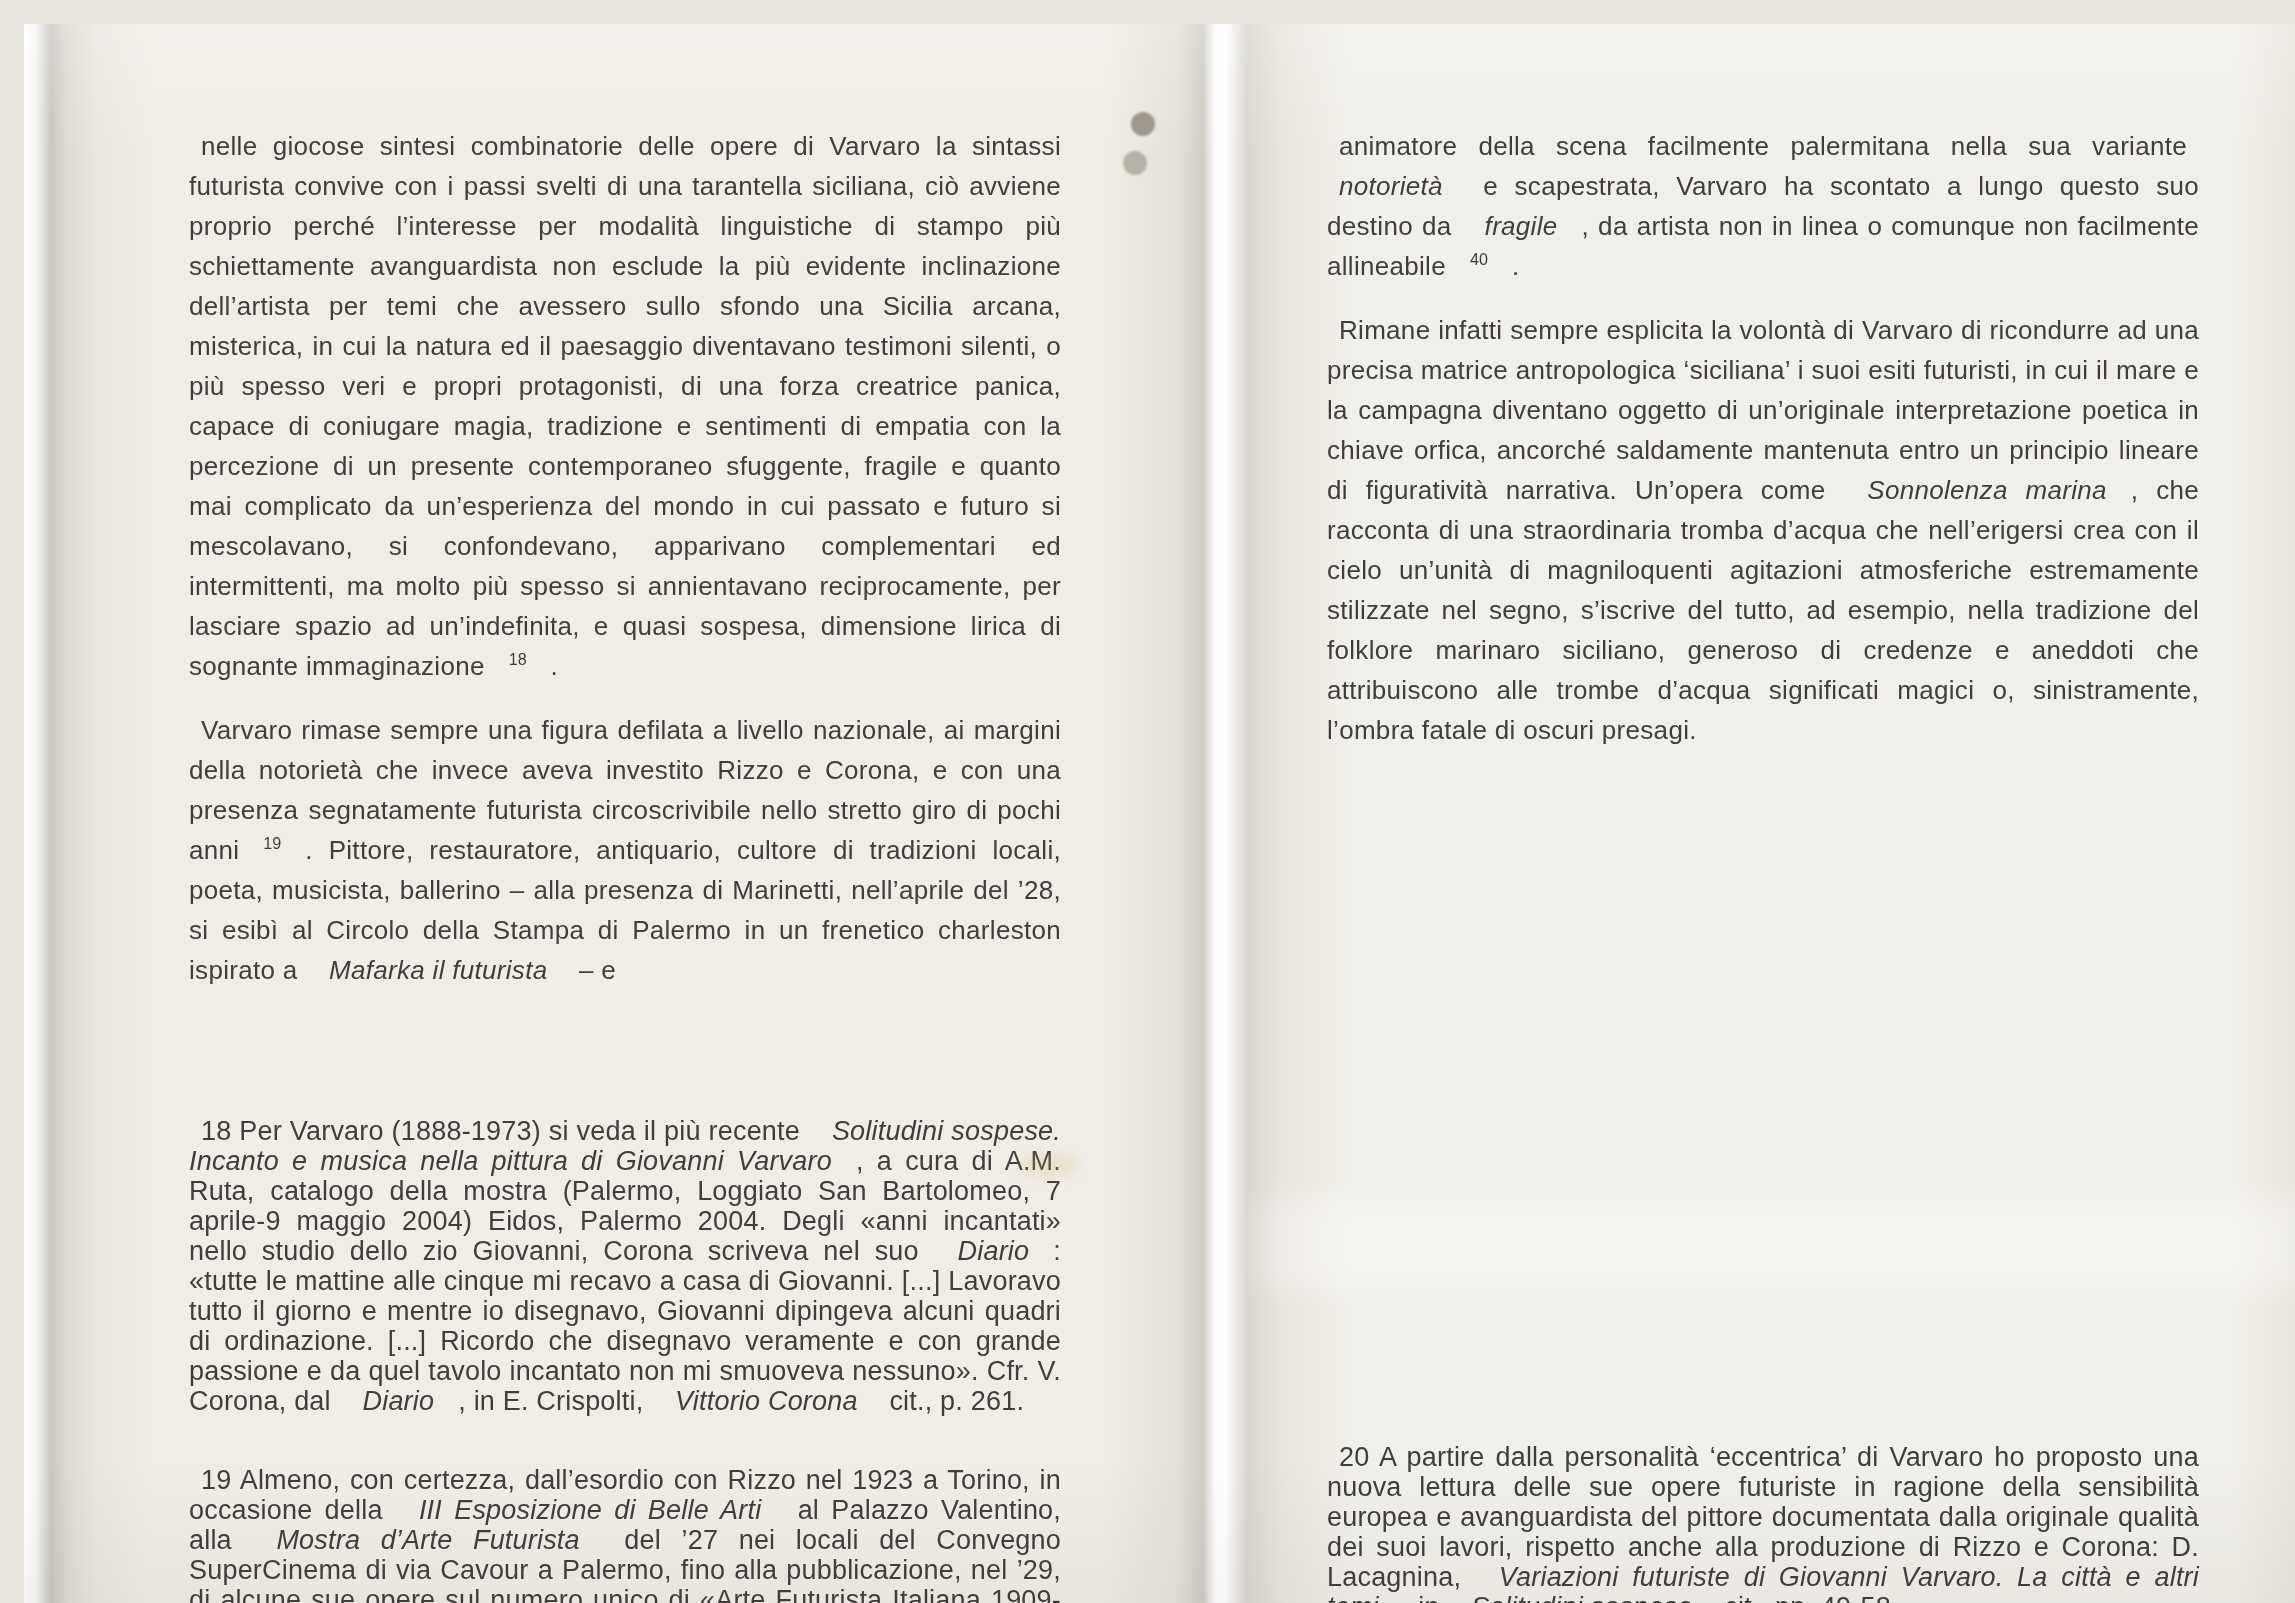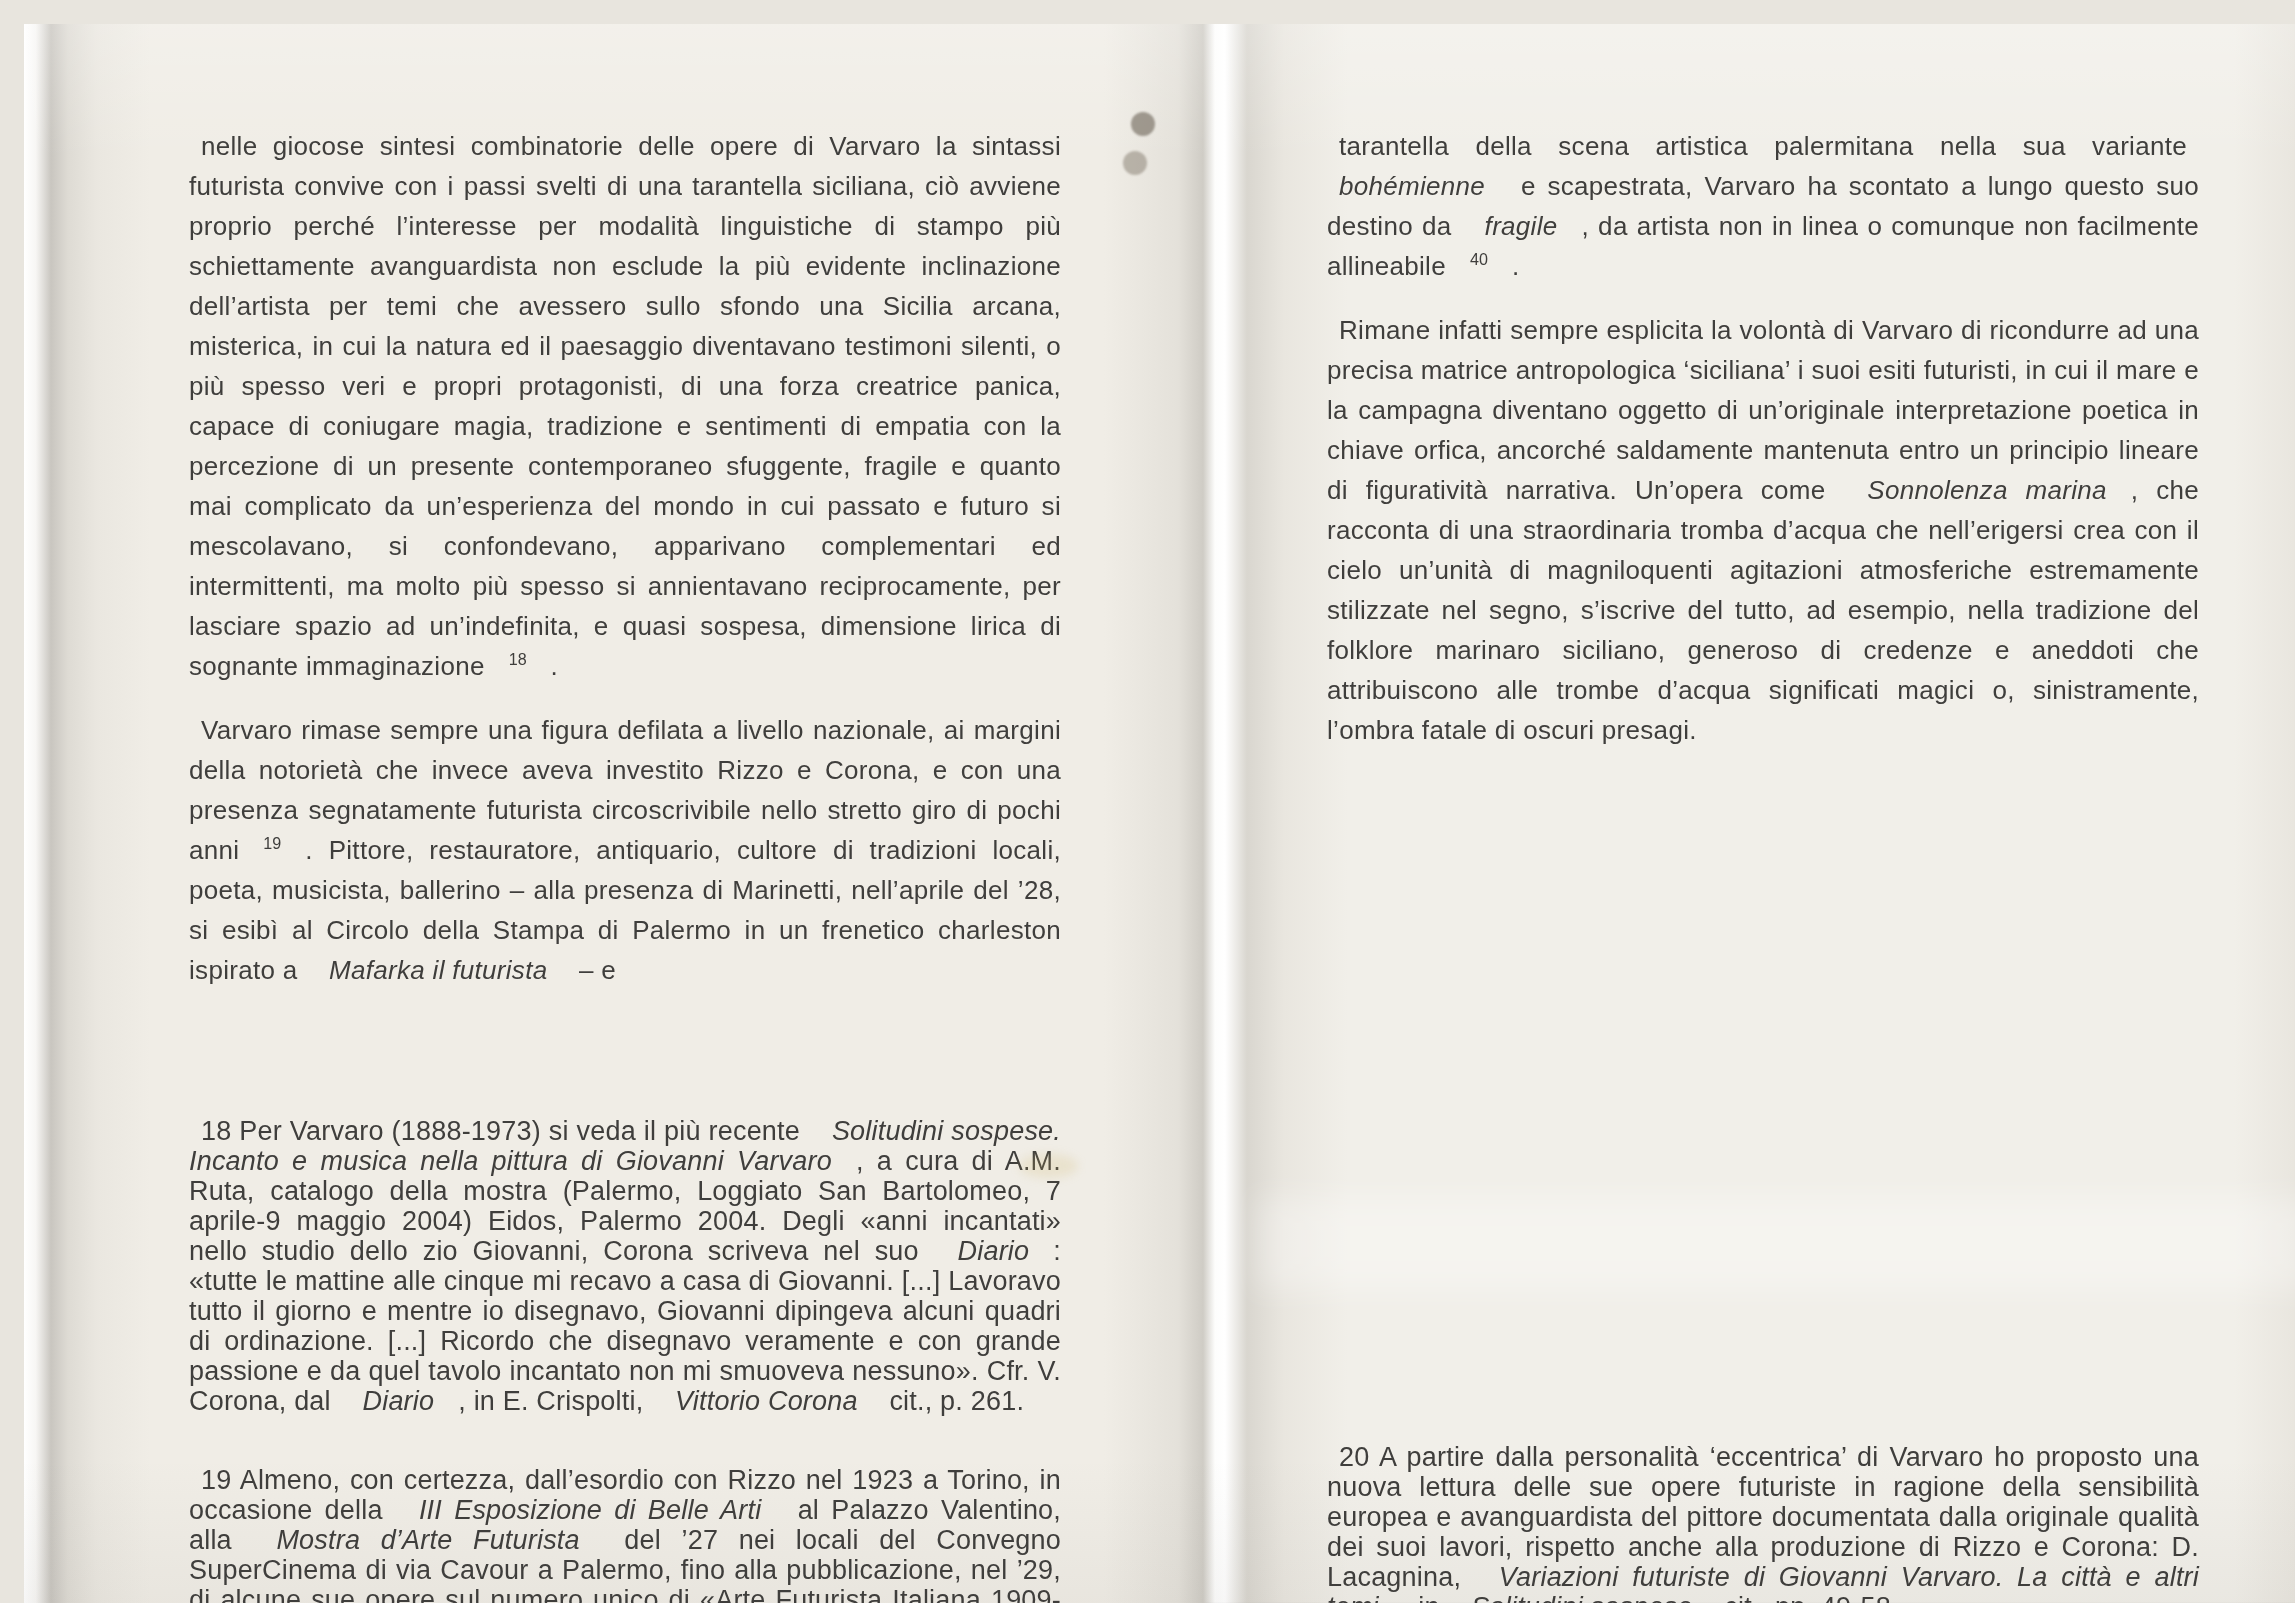--- a/index.html
+++ b/index.html
@@ -91,21 +91,21 @@
       <p><span>nelle giocose sintesi combinatorie delle opere di Varvaro la sintassi futurista convive con i passi svelti di una tarantella siciliana, ciò avviene proprio perché l’interesse per modalità linguistiche di stampo più schiettamente avanguardista non esclude la più evidente inclinazione dell’artista per temi che avessero sullo sfondo una Sicilia arcana, misterica, in cui la natura ed il paesaggio diventavano testimoni silenti, o più spesso veri e propri protagonisti, di una forza creatrice panica, capace di coniugare magia, tradizione e sentimenti di empatia con la percezione di un presente contemporaneo sfuggente, fragile e quanto mai complicato da un’esperienza del mondo in cui passato e futuro si mescolavano, si confondevano, apparivano complementari ed intermittenti, ma molto più spesso si annientavano reciprocamente, per lasciare spazio ad un’indefinita, e quasi sospesa, dimensione lirica di sognante immaginazione</span><sup>18</sup><span>.</span></p>
       <p><span>Varvaro rimase sempre una figura defilata a livello nazionale, ai margini della notorietà che invece aveva investito Rizzo e Corona, e con una presenza segnatamente futurista circoscrivibile nello stretto giro di pochi anni</span><sup>19</sup><span>. Pittore, restauratore, antiquario, cultore di tradizioni locali, poeta, musicista, ballerino – alla presenza di Marinetti, nell’aprile del ’28, si esibì al Circolo della Stampa di Palermo in un frenetico charleston ispirato a </span><em>Mafarka il futurista</em><span> – e</span></p>
     </div>
 
   <div class="page-text footnote-text" id="left-footnotes">
       <p><span>18 Per Varvaro (1888-1973) si veda il più recente </span><em>Solitudini sospese. Incanto e musica nella pittura di Giovanni Varvaro</em><span>, a cura di A.M. Ruta, catalogo della mostra (Palermo, Loggiato San Bartolomeo, 7 aprile-9 maggio 2004) Eidos, Palermo 2004. Degli «anni incantati» nello studio dello zio Giovanni, Corona scriveva nel suo </span><em>Diario</em><span>: «tutte le mattine alle cinque mi recavo a casa di Giovanni. [...] Lavoravo tutto il giorno e mentre io disegnavo, Giovanni dipingeva alcuni quadri di ordinazione. [...] Ricordo che disegnavo veramente e con grande passione e da quel tavolo incantato non mi smuoveva nessuno». Cfr. V. Corona, dal </span><em>Diario</em><span>, in E. Crispolti, </span><em>Vittorio Corona</em><span> cit., p. 261.</span></p>
       <p><span>19 Almeno, con certezza, dall’esordio con Rizzo nel 1923 a Torino, in occasione della </span><em>III Esposizione di Belle Arti</em><span> al Palazzo Valentino, alla </span><em>Mostra d’Arte Futurista</em><span> del ’27 nei locali del Convegno SuperCinema di via Cavour a Palermo, fino alla pubblicazione, nel ’29, di alcune sue opere sul numero unico di «Arte Futurista Italiana 1909-1929» per il ventennale della fondazione del movimento di Marinetti.</span></p>
     </div>
 
   <div class="page-text body-text" id="right-body">
-      <p><span>tarantella della scena artistica palermitana nella sua variante </span><em>bohémienne</em><span> e scapestrata, Varvaro ha scontato a lungo questo suo destino da </span><em>fragile</em><span>, da artista non in linea o comunque non facilmente allineabile</span><sup>40</sup><span>.</span></p>
+      <p><span>animatore della scena facilmente palermitana nella sua variante </span><em>notorietà</em><span> e scapestrata, Varvaro ha scontato a lungo questo suo destino da </span><em>fragile</em><span>, da artista non in linea o comunque non facilmente allineabile</span><sup>40</sup><span>.</span></p>
       <p><span>Rimane infatti sempre esplicita la volontà di Varvaro di ricondurre ad una precisa matrice antropologica ‘siciliana’ i suoi esiti futuristi, in cui il mare e la campagna diventano oggetto di un’originale interpretazione poetica in chiave orfica, ancorché saldamente mantenuta entro un principio lineare di figuratività narrativa. Un’opera come </span><em>Sonnolenza marina</em><span>, che racconta di una straordinaria tromba d’acqua che nell’erigersi crea con il cielo un’unità di magniloquenti agitazioni atmosferiche estremamente stilizzate nel segno, s’iscrive del tutto, ad esempio, nella tradizione del folklore marinaro siciliano, generoso di credenze e aneddoti che attribuiscono alle trombe d’acqua significati magici o, sinistramente, l’ombra fatale di oscuri presagi.</span></p>
     </div>
 
   <div class="page-text footnote-text" id="right-footnotes">
       <p><span>20 A partire dalla personalità ‘eccentrica’ di Varvaro ho proposto una nuova lettura delle sue opere futuriste in ragione della sensibilità europea e avanguardista del pittore documentata dalla originale qualità dei suoi lavori, rispetto anche alla produzione di Rizzo e Corona: D. Lacagnina, </span><em>Variazioni futuriste di Giovanni Varvaro. La città e altri temi</em><span>, in </span><em>Solitudini sospese</em><span> cit., pp. 49-58.</span></p>
     </div>
 
   <div class="speck speck-1"></div>
   <div class="speck speck-2"></div>
   <div class="smudge"></div>

